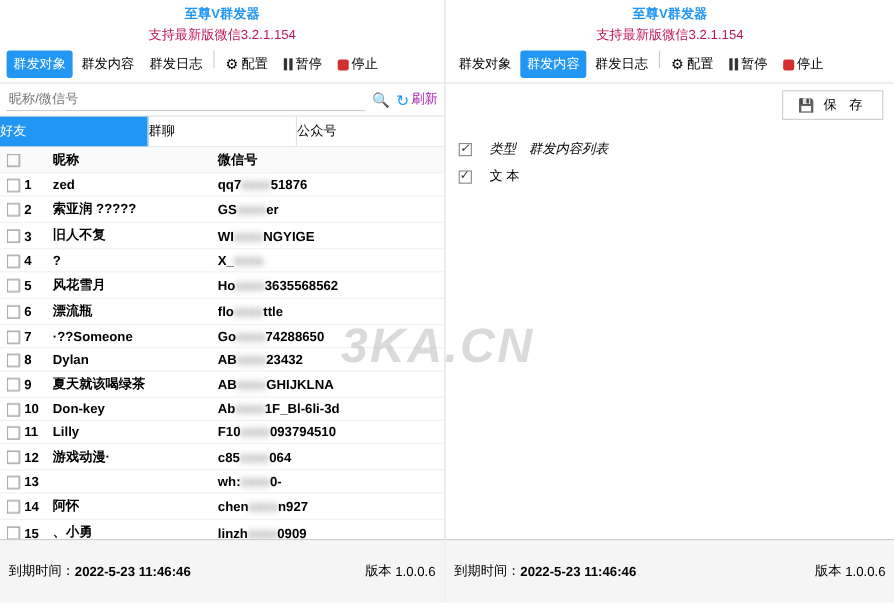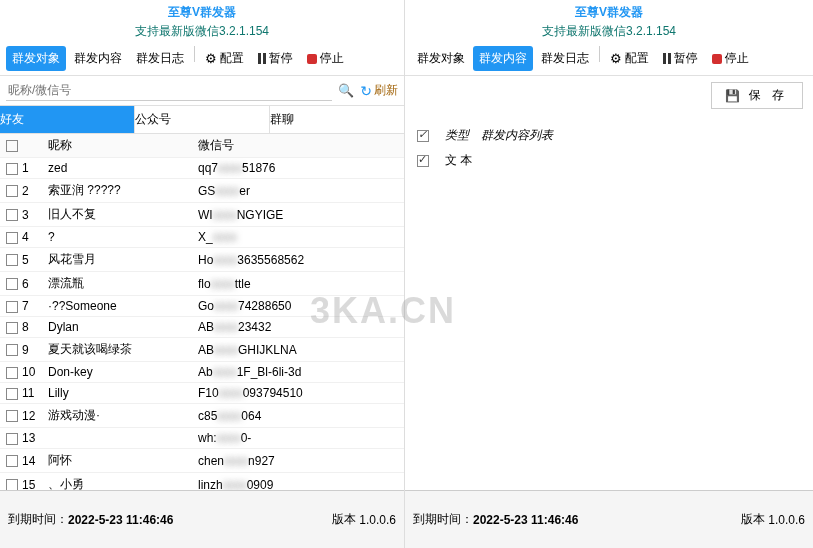--- a/index.html
+++ b/index.html
@@ -2,55 +2,55 @@
 <html><head>
 <meta charset="utf-8">
 <style>
 * { margin: 0; padding: 0; box-sizing: border-box; font-family: "Microsoft YaHei", Arial, sans-serif; font-size: 12px; }
 body { background: #fff; width: 813px; height: 548px; display: flex; overflow: hidden; }
 .pane { display: flex; flex-direction: column; height: 548px; }
 .pane.left { width: 405px; border-right: 1px solid #ddd; }
 .pane.right { width: 408px; }
 .hdr { text-align: center; padding: 4px 0 2px; }
 .title { color: #2196F3; font-size: 12px; font-weight: bold; }
-.subtitle { color: #0f766e; font-size: 12px; margin-top: 2px; }
+.subtitle { color: #be185d; font-size: 12px; margin-top: 2px; }
 .toolbar { display: flex; align-items: flex-start; gap: 2px; padding: 4px 6px; border-bottom: 1px solid #e0e0e0; }
 .tb-btn { display: inline-flex; align-items: center; gap: 3px; padding: 4px 6px; cursor: pointer; border-radius: 3px; }
 .tb-btn.active { background: #2196F3; color: #fff; }
 .tb-sep { width: 1px; height: 16px; background: #ccc; margin: 0 2px; }
 .stop-ico { width: 10px; height: 10px; background: #d32f2f; border-radius: 2px; }
 .pause-ico { display: inline-flex; gap: 2px; }
 .pause-ico span { width: 3px; height: 11px; background: #333; }
 .gear-ico::before { content: "⚙"; font-size: 13px; }
 .searchbar { display: flex; align-items: center; padding: 4px 6px; gap: 6px; }
 .searchbar input { flex: 1; border: none; border-bottom: 1px solid #ccc; padding: 3px 2px; outline: none; color: #888; }
 .search-ico::before { content: "🔍"; color: #888; font-size: 13px; }
-.refresh-btn { color: #a16207; display: inline-flex; align-items: center; gap: 2px; cursor: pointer; }
+.refresh-btn { color: #a21caf; display: inline-flex; align-items: center; gap: 2px; cursor: pointer; }
 .refresh-ico::before { content: "↻"; color: #2196F3; font-size: 14px; }
 .tabs3 { display: flex; border-top: 1px solid #e0e0e0; border-bottom: 1px solid #e0e0e0; }
 .tabs3 .t { flex: 1; text-align: left; padding: 5px 0; cursor: pointer; border-right: 1px solid #e0e0e0; }
 .tabs3 .t:last-child { border-right: none; }
 .tabs3 .t.active { background: #2196F3; color: #fff; }
 .tblwrap { flex: 1; overflow-y: auto; }
 .tbl { width: 100%; border-collapse: collapse; }
-.tbl th, .tbl td { text-align: left; padding: 3px 6px; font-weight: normal; border-bottom: 1px solid #f0f0f0; white-space: nowrap; overflow: hidden; }
+.tbl th, .tbl td { text-align: left; padding: 3px 6px; font-weight: bold; border-bottom: 1px solid #f0f0f0; white-space: nowrap; overflow: hidden; }
 .tbl th { background: #fafafa; }
 .tbl td:first-child, .tbl th:first-child { width: 42px; }
 .tbl td:nth-child(2) { width: 150px; }
 .cb { width: 12px; height: 12px; border: 1px solid #888; display: inline-block; vertical-align: middle; margin-right: 4px; cursor: pointer; position: relative; }
 .cb.checked::after { content: "✓"; position: absolute; top: -3px; left: 0; font-size: 11px; color: #333; }
 .content-area { flex: 1; padding: 8px 12px; }
 .content-hdr { display: flex; align-items: center; gap: 12px; padding: 4px 0; font-style: italic; }
 .content-row { display: flex; align-items: center; gap: 12px; padding: 4px 0; }
 .savebar { display: flex; justify-content: flex-end; padding: 6px 10px; }
 .save-btn { border: 1px solid #ccc; padding: 4px 14px; cursor: pointer; display: inline-flex; gap: 4px; align-items: center; letter-spacing: 4px; }
 .save-ico::before { content: "💾"; font-size: 12px; filter: grayscale(1); }
 .statusbar { display: flex; align-items: center; padding: 20px 8px; border-top: 1px solid #ccc; background: #f5f5f5; font-size: 11px; }
 .statusbar .grow { flex: 1; }
-.wm { position: absolute; top: 290px; left: 310px; font-size: 36px; color: rgba(150,150,150,0.35); font-weight: bold; pointer-events: none; letter-spacing: 2px; }
+.wm { position: absolute; top: 290px; left: 310px; font-size: 44px; color: rgba(150,150,150,0.35); font-weight: bold; font-style: italic; pointer-events: none; letter-spacing: 2px; }
 .blur { color: transparent; text-shadow: 0 0 6px rgba(120,120,120,0.9); user-select: none; }
 </style>
 </head>
 <body>
 
 <div class="pane left">
   <div class="hdr">
     <div class="title">至尊V群发器</div>
     <div class="subtitle">支持最新版微信3.2.1.154</div>
   </div>
@@ -78,22 +78,22 @@
   <div class="searchbar">
     <input placeholder="昵称/微信号" style="">
     <span class="search-ico"></span>
     <span class="refresh-btn">
         <span class="refresh-ico"></span>
         <span>刷新</span>
       </span>
   </div>
   <div class="tabs3">
     <div class="t active">好友</div>
+    <div class="t">群聊</div>
     <div class="t">公众号</div>
-    <div class="t">群聊</div>
   </div>
   <div class="tblwrap">
     <table class="tbl">
       <thead>
           <tr>
         <th><span class="cb"></span></th>
         <th>昵称</th>
         <th>微信号</th>
       </tr>
         </thead>

